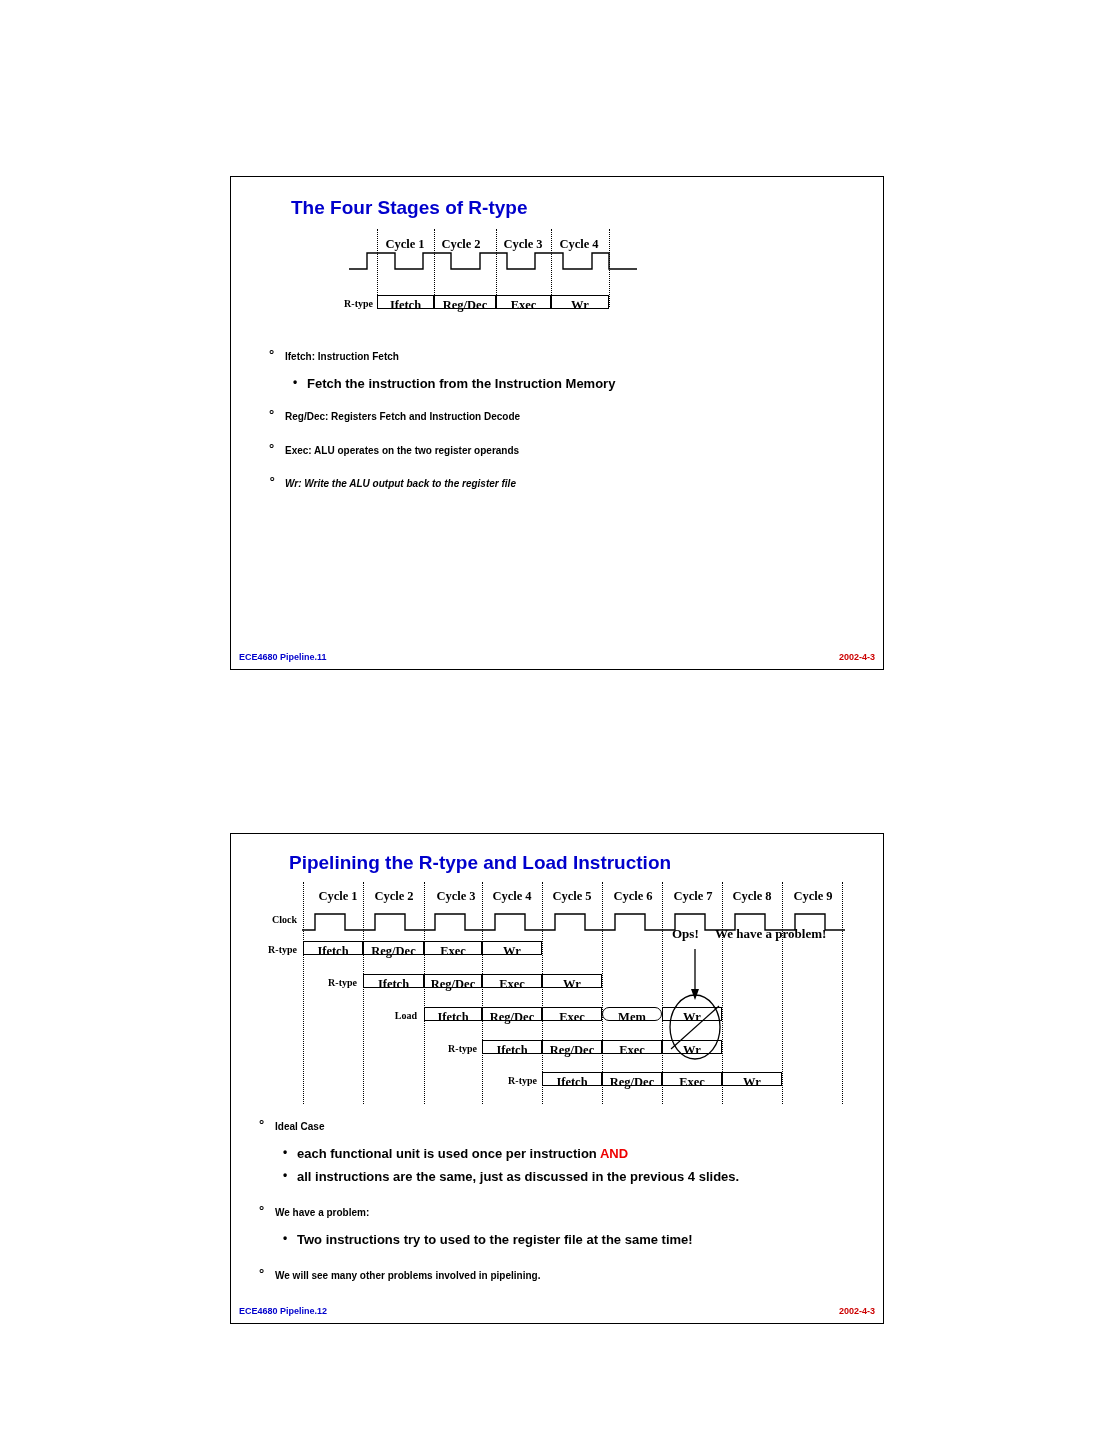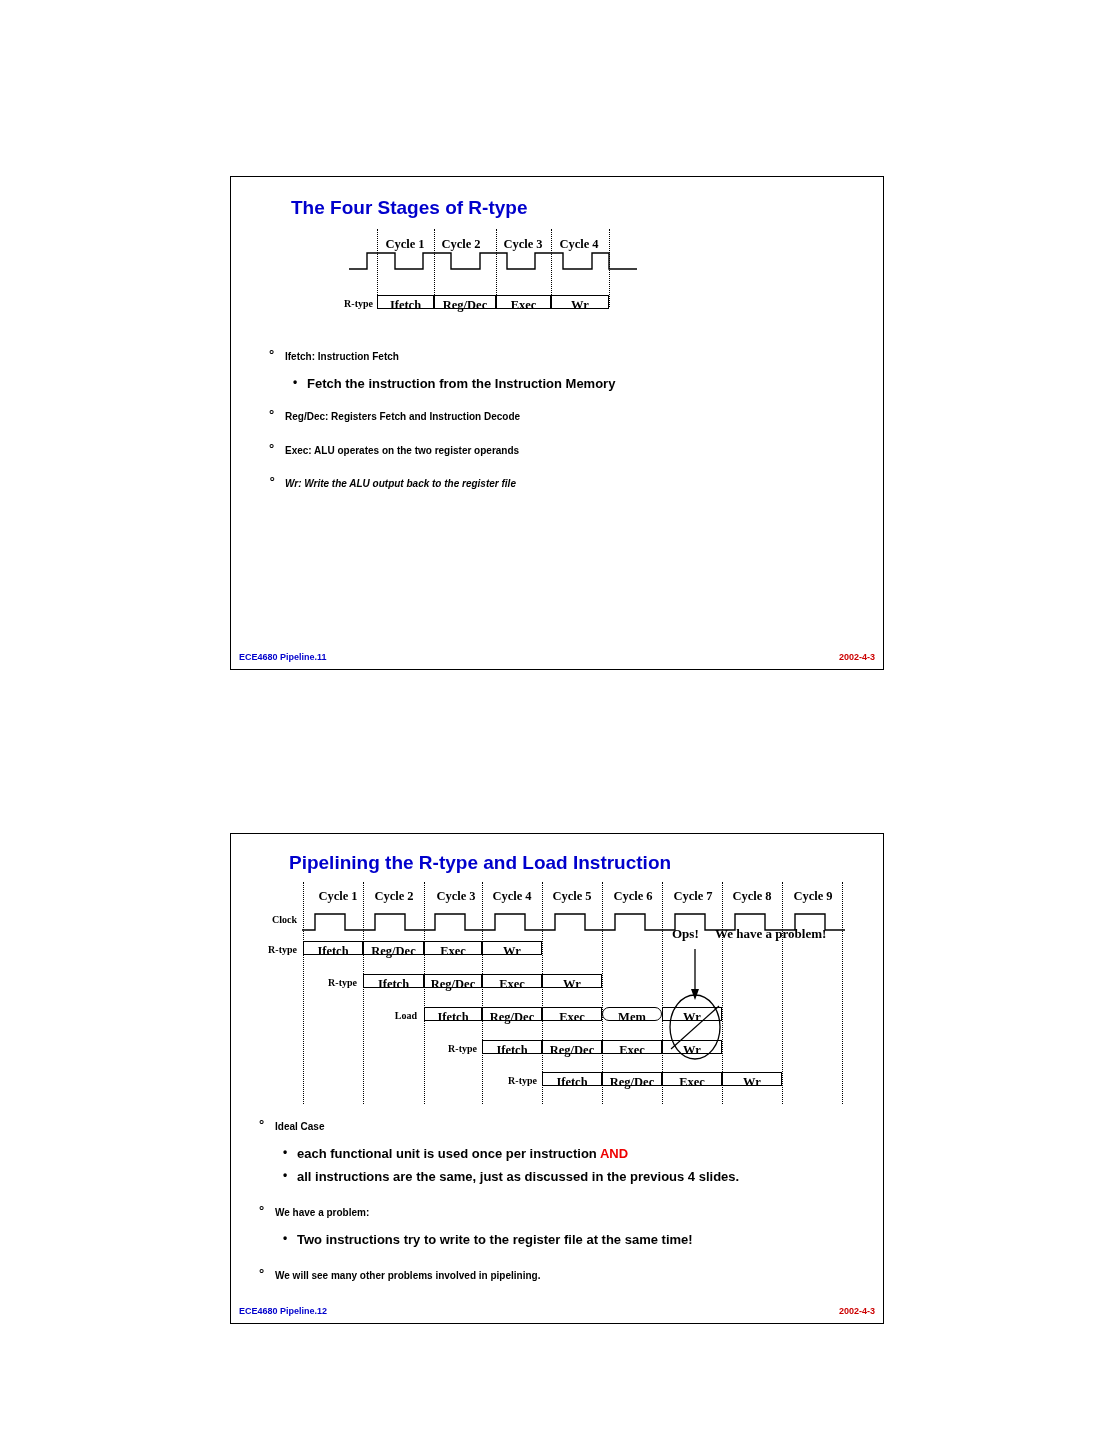--- a/index.html
+++ b/index.html
@@ -248,19 +248,19 @@
   </svg>
 
   <div class="annot" style="left:441px; top:92px;">Ops!</div>
   <div class="annot" style="left:484px; top:92px;">We have a problem!</div>
 
   <div class="bullets" style="left:22px; top:287px; width:620px;">
     <div class="b1">Ideal Case</div>
     <div class="b2"><span>each functional unit is used once per instruction </span><span class="red">AND</span></div>
     <div class="b2">all instructions are the same, just as discussed in the previous 4 slides.</div>
     <div class="b1" style="margin-top:22px;">We have a problem:</div>
-    <div class="b2">Two instructions try to write to the register file at the same time!</div>
+    <div class="b2">Two instructions try to used to the register file at the same time!</div>
     <div class="b1" style="margin-top:22px;">We will see many other problems involved in pipelining.</div>
   </div>
 
   <div class="footer-left">ECE4680  Pipeline.12</div>
   <div class="footer-right">2002-4-3</div>
 </div>
 
 </body></html>

